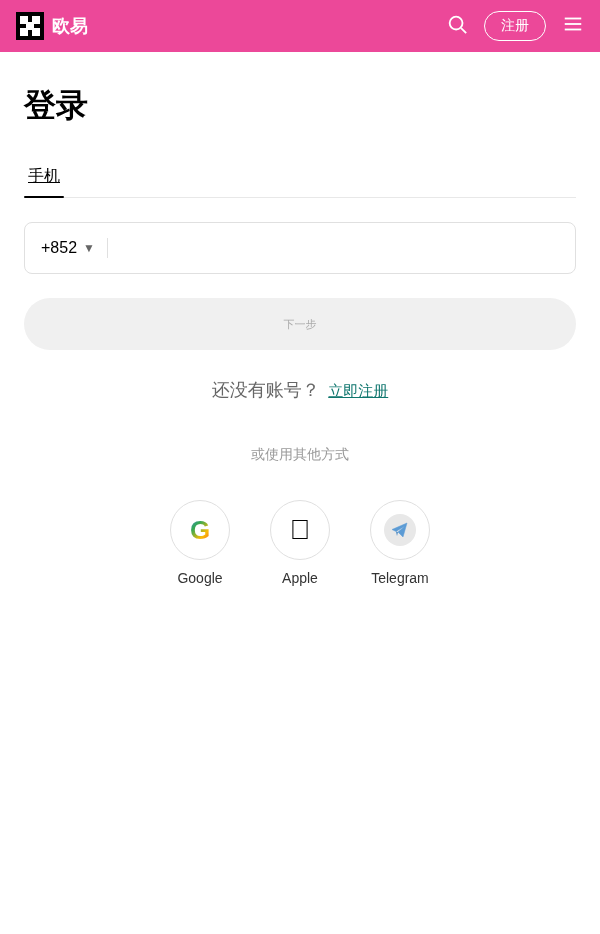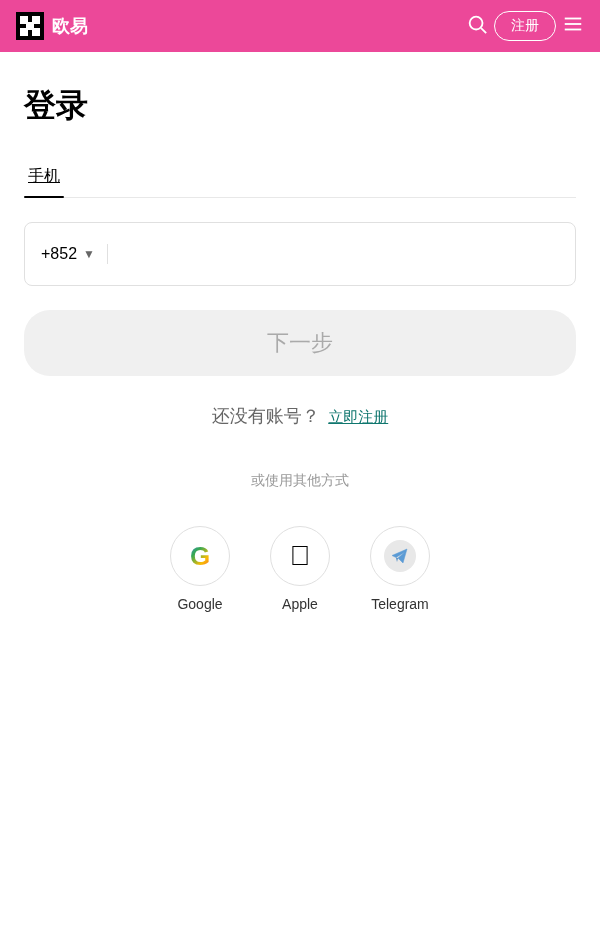--- a/index.html
+++ b/index.html
@@ -33,21 +33,21 @@
     }
 
     .logo-icon {
       width: 28px;
       height: 28px;
     }
 
     .header-right {
       display: flex;
       align-items: center;
-      gap: 6px;
+      gap: 16px;
     }
 
     .search-icon-wrap {
       color: #fff;
       cursor: pointer;
     }
 
     .register-btn {
       border: 1.5px solid #fff;
       color: #fff;
@@ -110,21 +110,21 @@
       border-radius: 1px;
     }
 
     
     .phone-input-wrap {
       border: 1px solid #e0e0e0;
       border-radius: 8px;
       display: flex;
       align-items: center;
       padding: 0 16px;
-      height: 64px;
+      height: 52px;
       margin-bottom: 16px;
     }
 
     .country-code {
       display: flex;
       align-items: center;
       gap: 6px;
       font-size: 16px;
       color: #000;
       cursor: pointer;
@@ -148,25 +148,25 @@
       border: none;
       outline: none;
       font-size: 16px;
       color: #000;
       background: transparent;
     }
 
     
     .next-btn {
       width: 100%;
-      height: 66px;
+      height: 52px;
       background: #f0f0f0;
       border: none;
       border-radius: 26px;
-      font-size: 22px;
+      font-size: 11px;
       color: #aaa;
       cursor: pointer;
       margin-bottom: 28px;
       margin-top: 8px;
     }
 
     
     .register-section {
       text-align: center;
       margin-bottom: 16px;

